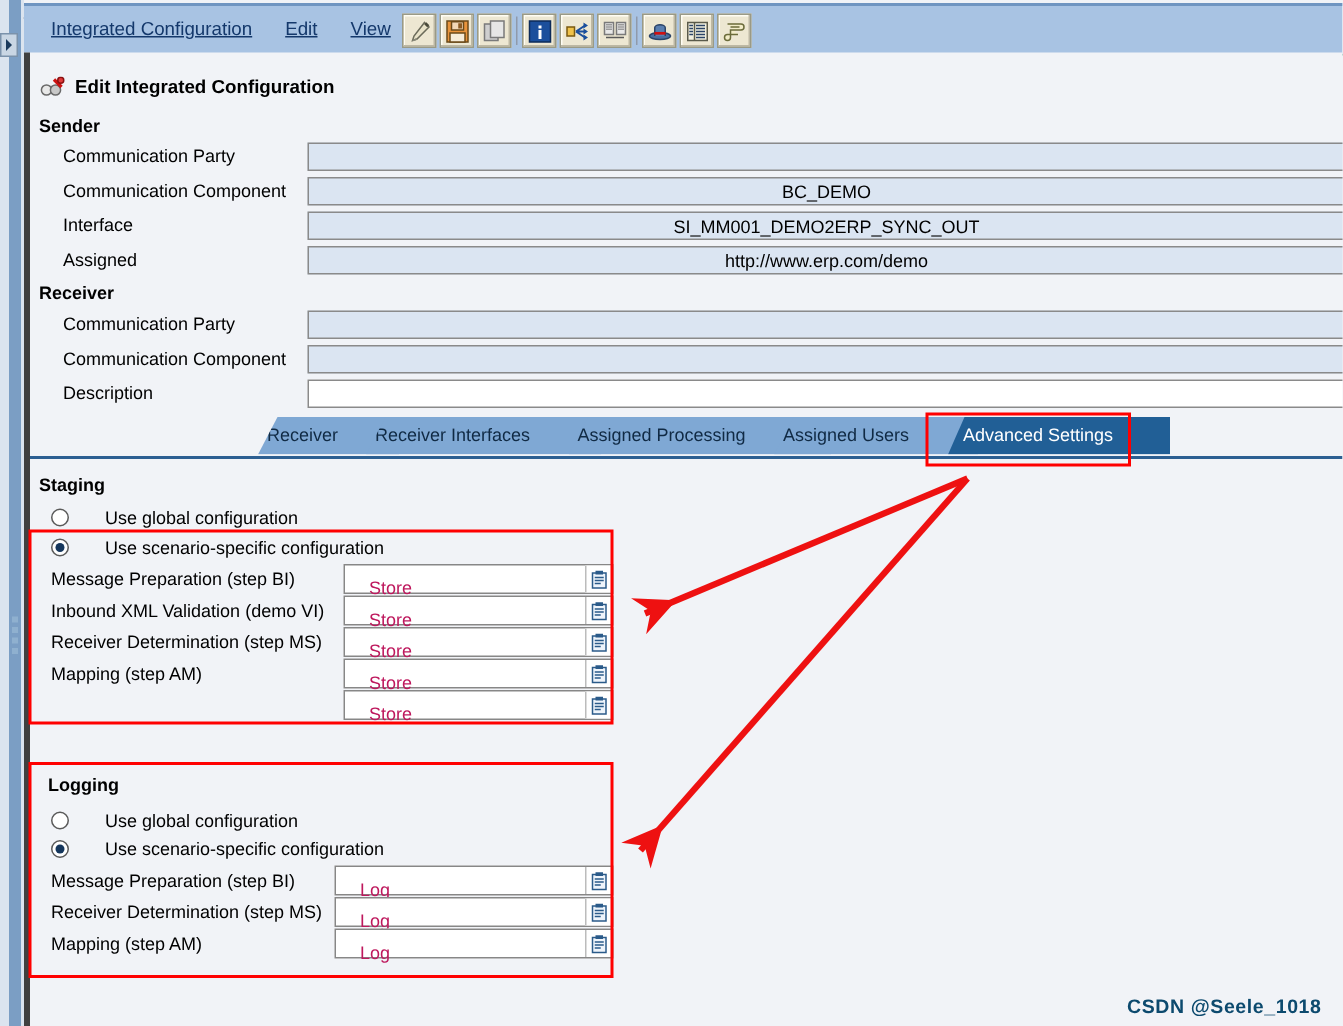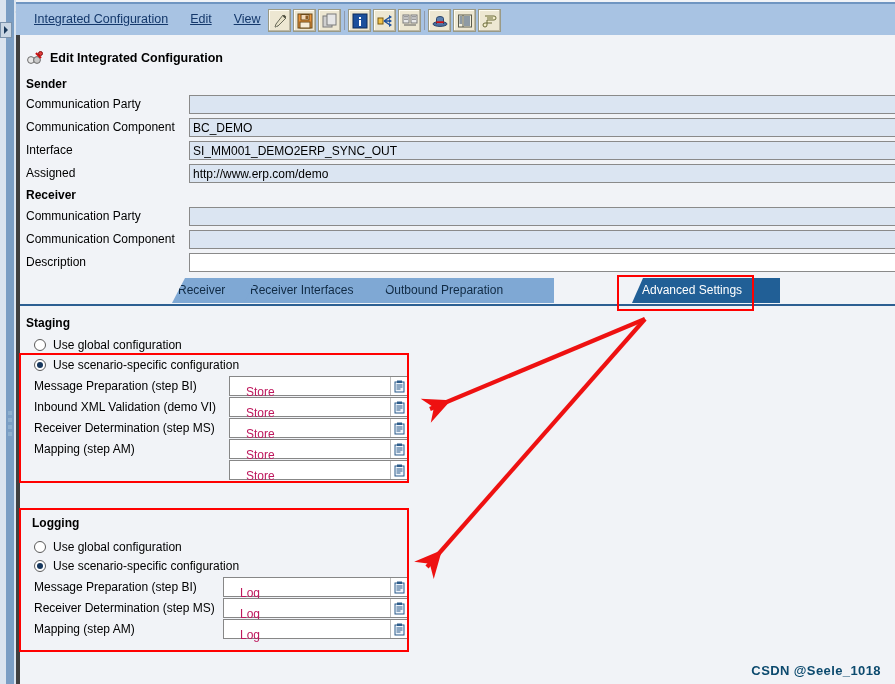--- a/index.html
+++ b/index.html
@@ -31,38 +31,38 @@
   .tbsep{width:1px;height:19px;background:#8f9aab;margin:1px 4px 0 4px;}
 
   
   #content{position:absolute;left:16px;top:35px;right:0;bottom:0;background:#f1f3f7;
            border-left:4px solid #404040;}
   #page-title{position:absolute;left:6px;top:16px;font-weight:bold;font-size:12.5px;
               display:flex;align-items:center;gap:6px;}
   .titleicon{width:18px;height:14px;position:relative;display:inline-block;}
 
   .sect-head{position:absolute;font-weight:bold;font-size:12px;}
-  .frow{position:absolute;height:20px;left:0;right:0;}
+  .frow{position:absolute;height:20px;left:16px;right:0;text-align:center;}
   .flabel{position:absolute;left:6px;top:2px;font-size:12px;white-space:nowrap;}
   .finput{position:absolute;left:169px;right:-2px;top:0;height:19px;
           background:#dbe5f2;border:1px solid #8a8a8a;box-sizing:border-box;
           padding:1px 3px;font-size:12px;line-height:16px;color:#000;overflow:hidden;white-space:nowrap;}
   .finput.editable{background:#ffffff;}
 
   
   #tabstrip{position:absolute;left:0;right:0;top:243px;height:27px;}
   #tabline{position:absolute;left:0;right:0;top:269px;height:2px;background:#2c5f92;}
   .tab{position:absolute;top:0;height:25px;background:#7fa8d4;color:#102a44;
        font-size:12px;line-height:25px;cursor:pointer;white-space:nowrap;padding:0 10px 0 6px;
        clip-path:polygon(13px 0,100% 0,100% 100%,0 100%);}
   .tab.active{background:#215f96;color:#fff;clip-path:polygon(11px 0,100% 0,100% 100%,0 100%);}
 
   
   .panel-title{position:absolute;font-weight:bold;font-size:12px;}
-  .radio-row{position:absolute;height:19px;display:flex;align-items:center;gap:7px;font-size:12px;}
+  .radio-row{position:absolute;height:19px;display:flex;align-items:center;gap:24px;font-size:12px;}
   .radio{width:12px;height:12px;border-radius:50%;border:1.4px solid #5a5a5a;background:#fff;
          box-sizing:border-box;position:relative;flex:0 0 auto;}
   .radio.on::after{content:"";position:absolute;left:2px;top:2px;width:6px;height:6px;
                    border-radius:50%;background:#15365c;}
   .dd-row{position:absolute;height:21px;left:0;right:0;}
   .dd-label{position:absolute;left:0;top:3px;font-size:12px;white-space:nowrap;}
   .dd{position:absolute;height:20px;border:1px solid #878787;background:#fff;box-sizing:border-box;
       display:flex;align-items:center;}
   .dd .val{flex:1;padding:0 16px;font-size:12px;color:#be185d;line-height:18px;margin-top:12px;}
   .dd .ddbtn{width:17px;height:18px;border-left:1px solid #bcbcbc;display:flex;align-items:center;
@@ -223,21 +223,22 @@
     <div class="finput"></div>
   </div>
   <div class="frow" style="top:218px;">
     <span class="flabel">Description</span>
     <div class="finput editable"></div>
   </div>
 
   <div id="tabstrip">
     <div class="tab" style="left:152px;width:78px;">Receiver</div>
     <div class="tab" style="left:224px;width:141px;">Receiver Interfaces</div>
-    <div class="tab" style="left:359px;width:159px;">Outbound Preparation</div>
+    <div class="tab" style="left:359px;width:159px;">Assigned Processing</div>
+    <div class="tab" style="left:496px;width:120px;">Assigned Users</div>
     <div class="tab active" style="left:612px;width:128px;padding-left:10px;">Advanced Settings</div>
   </div>
   <div id="tabline"></div>
 
   <div class="panel-title" style="left:6px;top:281px;">Staging</div>
 
   <div class="radio-row" style="left:14px;top:300px;">
     <span class="radio"></span>
     <span>Use global configuration</span>
   </div>

